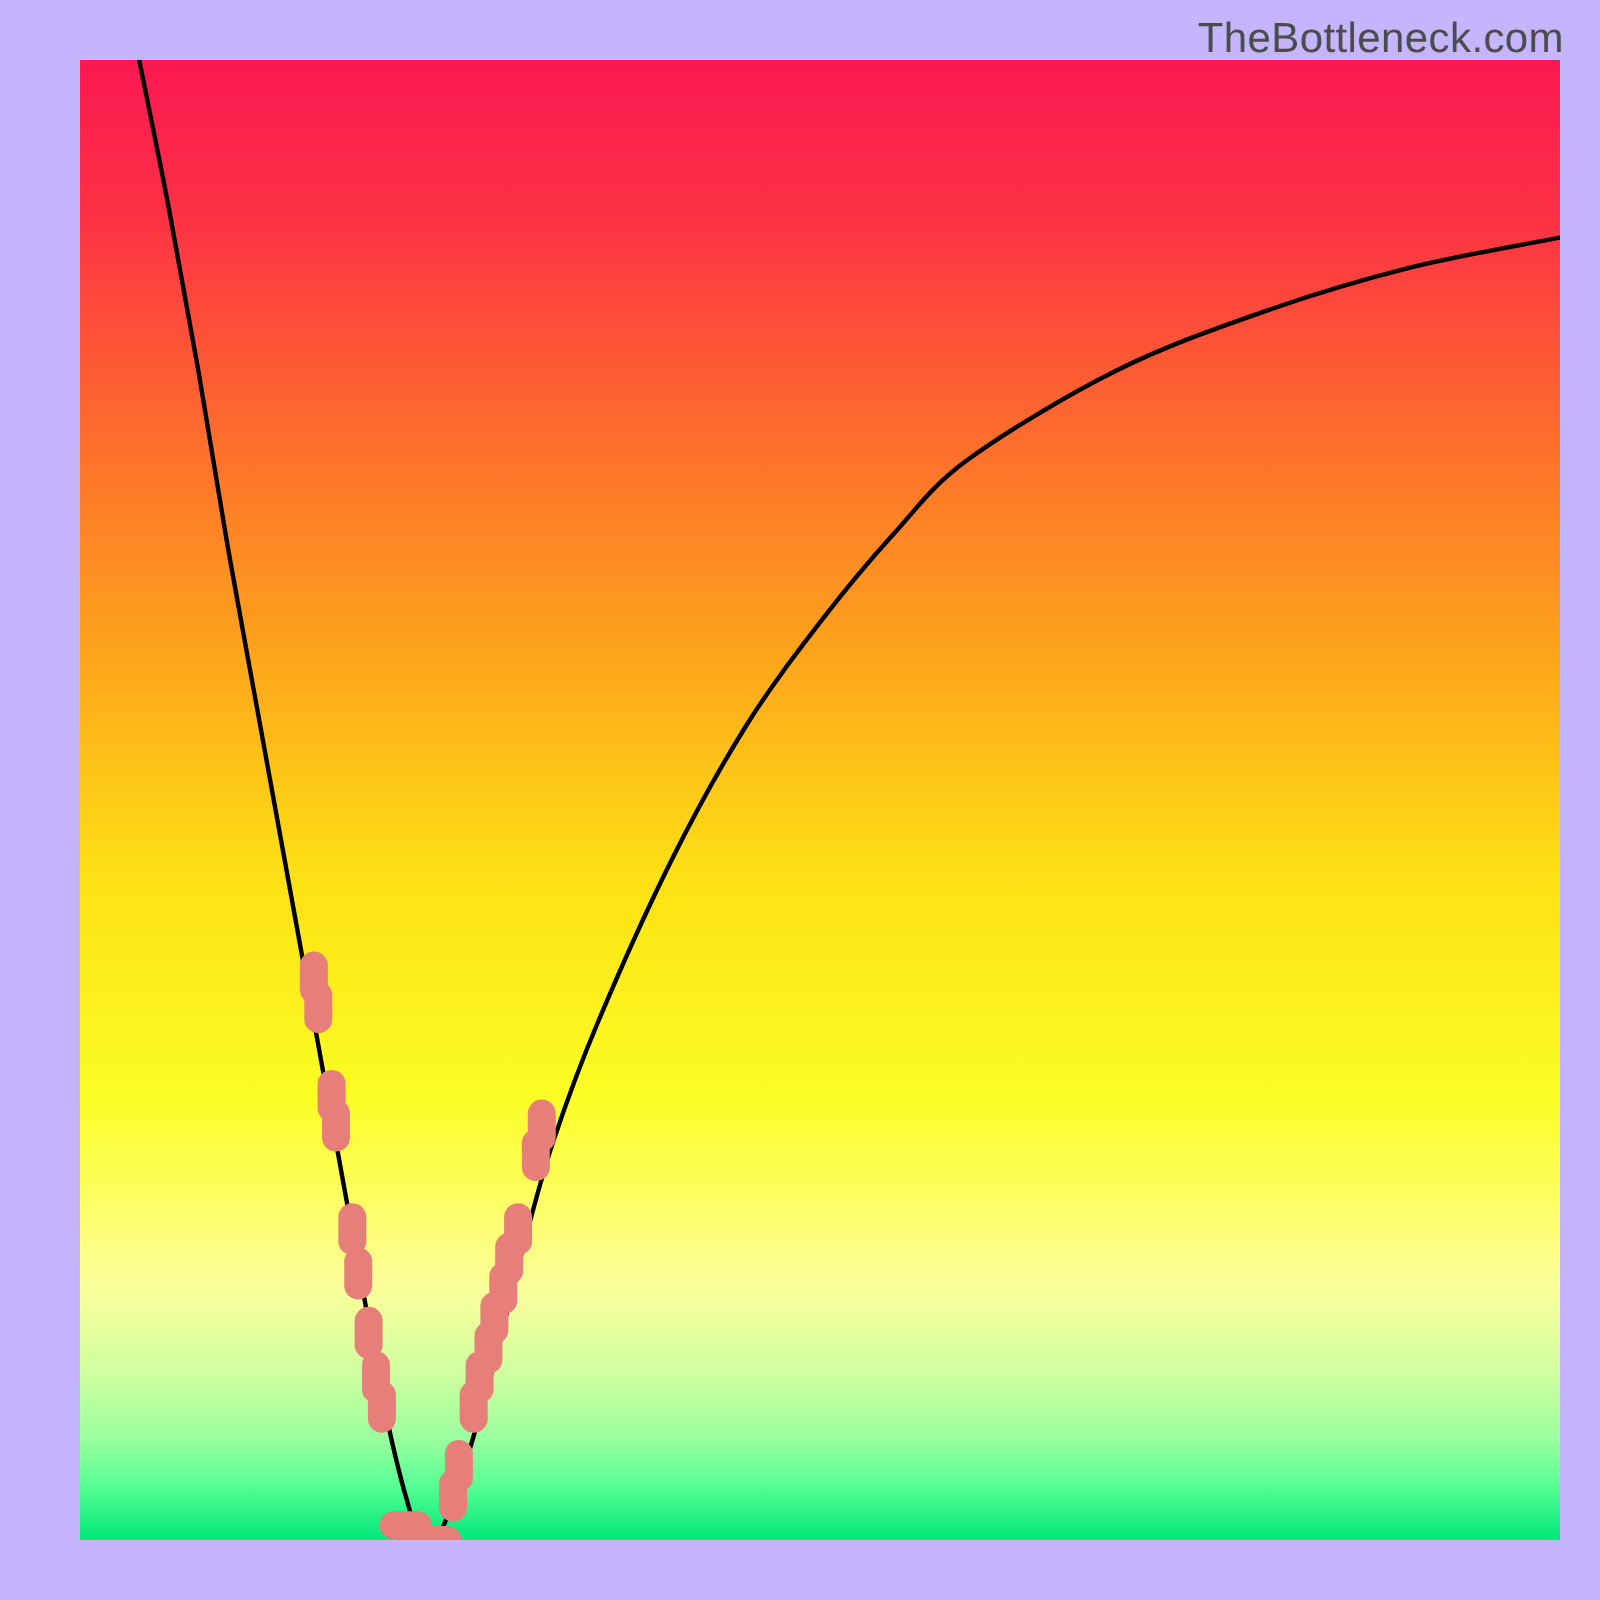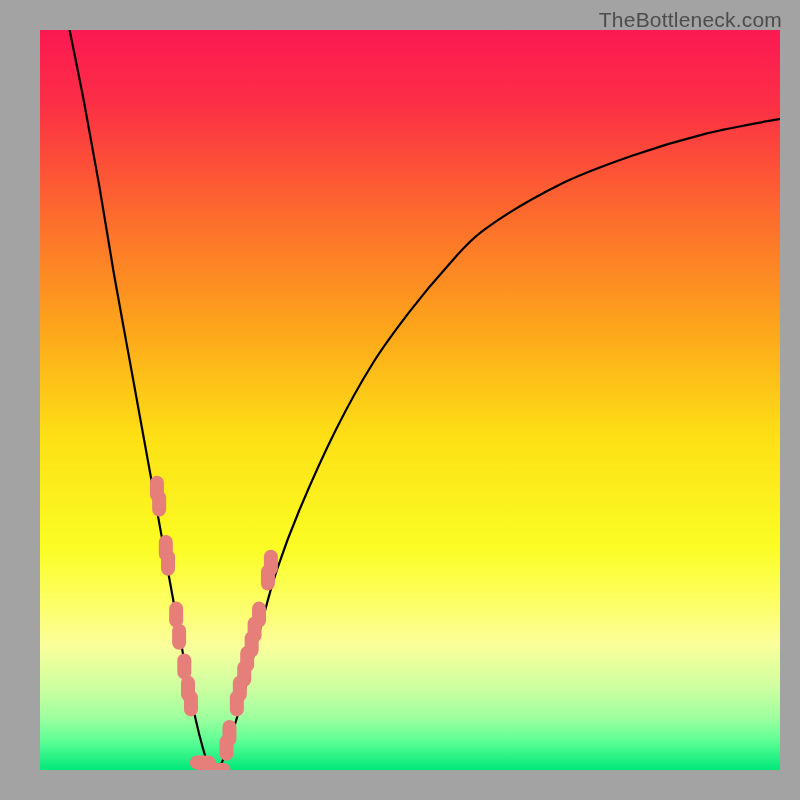--- a/index.html
+++ b/index.html
@@ -10,21 +10,21 @@
     overflow: hidden;
     background: #000;
     font-family: Arial, Helvetica, sans-serif;
   }
   .chart-frame {
     position: absolute;
     left: 0;
     top: 0;
     width: 800px;
     height: 800px;
-    background: #a3a3a3;
+    background: #c4b5fd;
   }
   .plot-area {
     position: absolute;
     left: 40px;
     top: 30px;
     width: 740px;
     height: 740px;
     overflow: hidden;
   }
   .gradient-bg {

